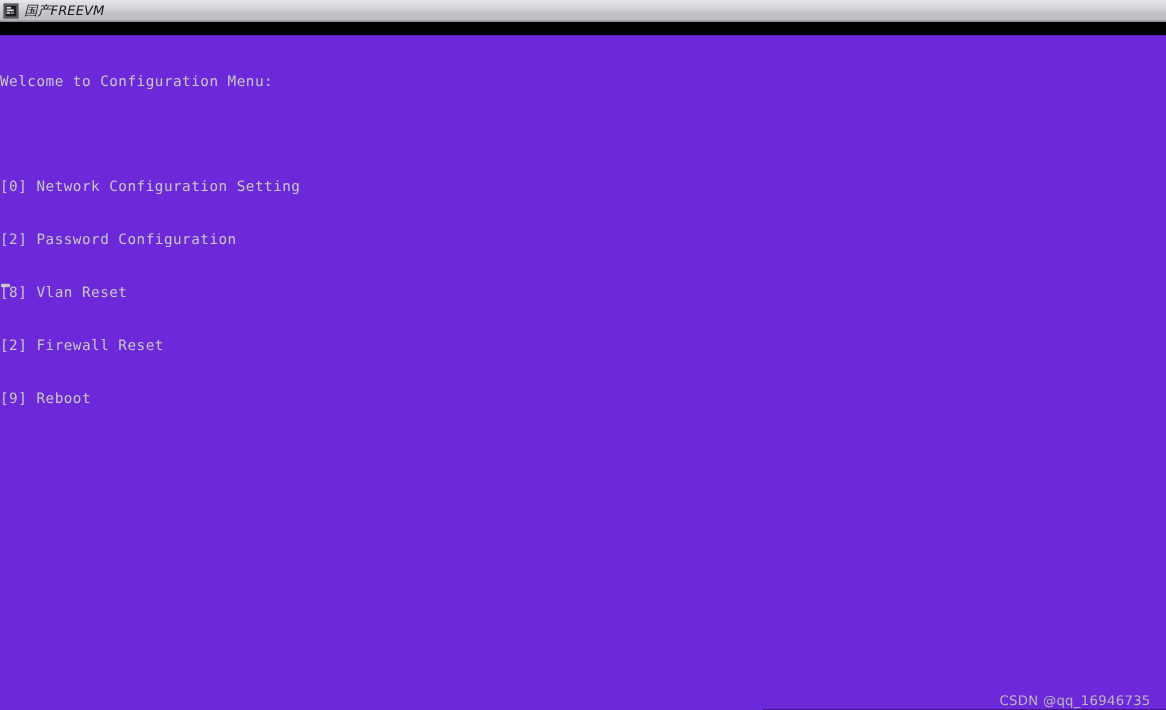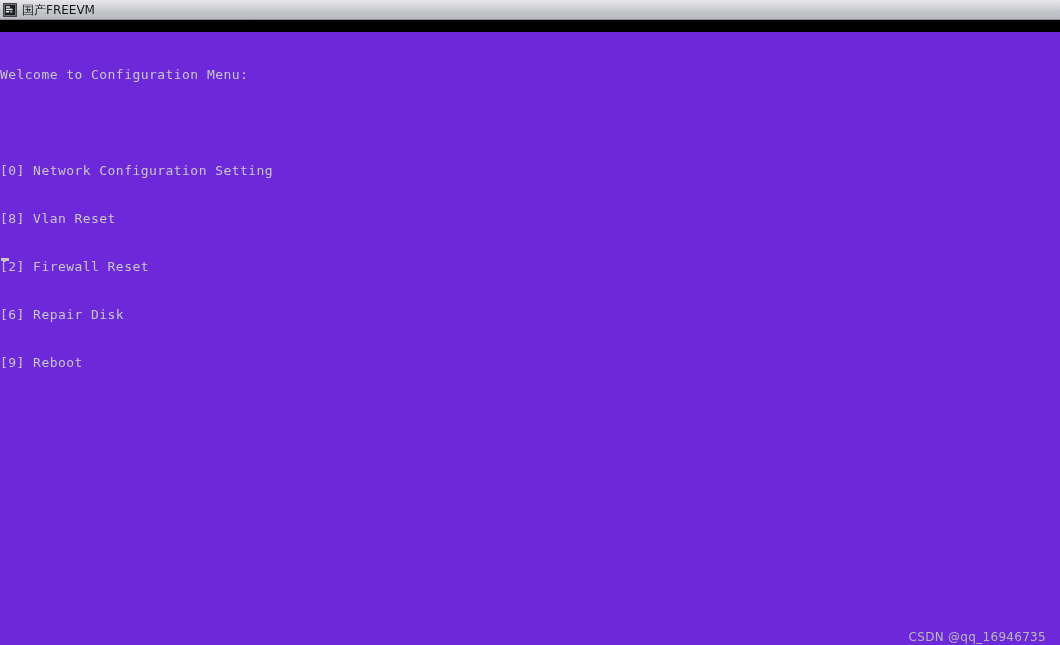--- a/index.html
+++ b/index.html
@@ -33,20 +33,21 @@
         #dcdde0 18%,
         #cfd1d5 45%,
         #c2c4c9 62%,
         #bdbfc4 88%,
         #b6b8bd 100%);
     border-bottom: 1px solid #8e9094;
     box-sizing: border-box;
     display: flex;
     align-items: center;
     padding-left: 3px;
+    font-style: italic;
   }
 
   #titlebar-icon {
     width: 14px;
     height: 14px;
     flex: 0 0 14px;
     margin-right: 5px;
     display: block;
   }
 
@@ -131,23 +132,23 @@
       <rect x="6.8" y="8" width="2.7" height="1.6" fill="#9a9c9f"></rect>
     </svg>
     <span id="titlebar-title">国产FREEVM</span>
   </div>
 
   <div id="console">
     <div id="console-text">
       <span class="console-line">Welcome to Configuration Menu:</span>
       <span class="console-line blank"></span>
       <span class="console-line">[0] Network Configuration Setting</span>
+      <span class="console-line">[2] Password Configuration</span>
       <span class="console-line">[8] Vlan Reset</span>
       <span class="console-line">[2] Firewall Reset</span>
-      <span class="console-line">[6] Repair Disk</span>
       <span class="console-line">[9] Reboot</span>
     </div>
 
     <div id="cursor"></div>
 
     <div id="watermark">CSDN @qq_16946735</div>
   </div>
 
 </div>
 

